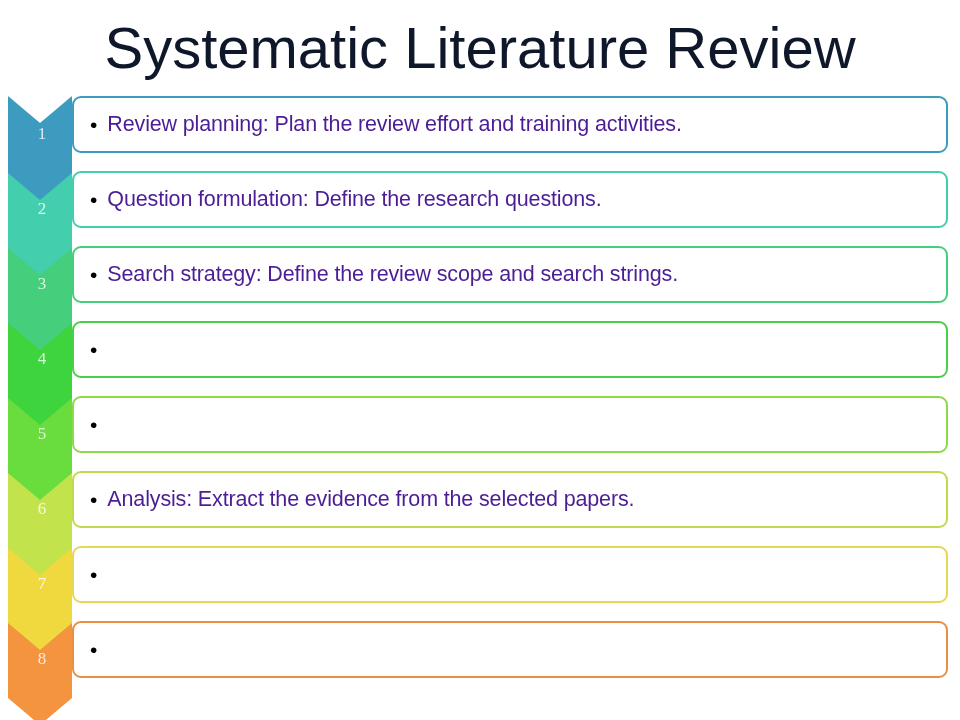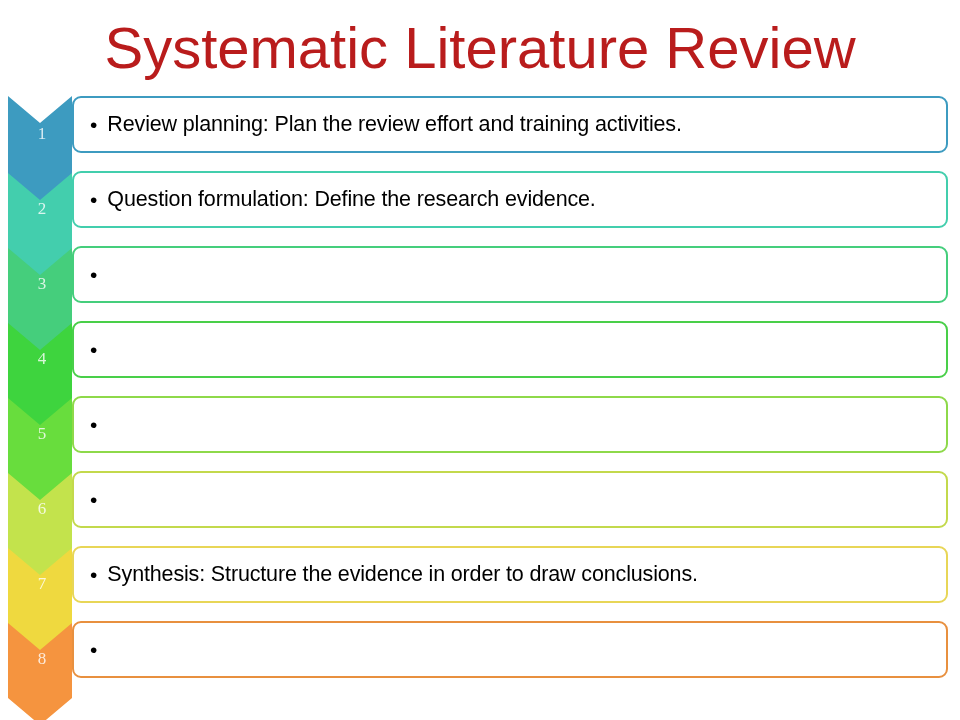--- a/index.html
+++ b/index.html
@@ -27,21 +27,21 @@
     position: absolute;
     left: 0;
     top: 6px;
     width: 960px;
     height: 84px;
     line-height: 84px;
     text-align: center;
     font-family: "Liberation Sans", sans-serif;
     font-size: 58px;
     font-weight: 400;
-    color: #b91c1c;
+    color: #0f172a;
     letter-spacing: 0px;
     white-space: nowrap;
   }
 
   
   #steps {
     position: absolute;
     left: 0;
     top: 96px;
     width: 960px;
@@ -103,21 +103,21 @@
     margin-right: 10px;
     font-size: 21px;
     line-height: 1;
     color: #000000;
   }
 
   .box-text {
     flex: 1 1 auto;
     font-family: "Liberation Sans", sans-serif;
     font-size: 21.5px;
-    color: #000000;
+    color: #4c1d95;
     white-space: nowrap;
     letter-spacing: -0.15px;
   }
 </style>
 </head>
 <body>
 
 <div id="slide">
 
   <div id="title">Systematic Literature Review</div>
@@ -131,29 +131,30 @@
           <span class="bullet">•</span>
           <span class="box-text">Review planning: Plan the review effort and training activities.</span>
         </div>
       </div>
       <div class="step" style="top: 75px; z-index: 19;">
         <div class="chev" style="background: rgb(67, 206, 173);">
           <div class="chev-num">2</div>
         </div>
         <div class="box" style="border-color: rgb(67, 206, 173);">
           <span class="bullet">•</span>
-          <span class="box-text">Question formulation: Define the research evidence.</span>
+          <span class="box-text">Question formulation: Define the research questions.</span>
         </div>
       </div>
       <div class="step" style="top: 150px; z-index: 18;">
         <div class="chev" style="background: rgb(69, 206, 124);">
           <div class="chev-num">3</div>
         </div>
         <div class="box" style="border-color: rgb(69, 206, 124);">
           <span class="bullet">•</span>
+          <span class="box-text">Search strategy: Define the review scope and search strings.</span>
         </div>
       </div>
       <div class="step" style="top: 225px; z-index: 17;">
         <div class="chev" style="background: rgb(62, 212, 62);">
           <div class="chev-num">4</div>
         </div>
         <div class="box" style="border-color: rgb(73, 207, 73);">
           <span class="bullet">•</span>
         </div>
       </div>
@@ -164,29 +165,29 @@
         <div class="box" style="border-color: rgb(142, 217, 74);">
           <span class="bullet">•</span>
         </div>
       </div>
       <div class="step" style="top: 375px; z-index: 15;">
         <div class="chev" style="background: rgb(195, 227, 76);">
           <div class="chev-num">6</div>
         </div>
         <div class="box" style="border-color: rgb(195, 217, 76);">
           <span class="bullet">•</span>
+          <span class="box-text">Analysis: Extract the evidence from the selected papers.</span>
         </div>
       </div>
       <div class="step" style="top: 450px; z-index: 14;">
         <div class="chev" style="background: rgb(239, 217, 63);">
           <div class="chev-num">7</div>
         </div>
         <div class="box" style="border-color: rgb(232, 214, 87);">
           <span class="bullet">•</span>
-          <span class="box-text">Synthesis: Structure the evidence in order to draw conclusions.</span>
         </div>
       </div>
       <div class="step" style="top: 525px; z-index: 13;">
         <div class="chev" style="background: rgb(245, 148, 63);">
           <div class="chev-num">8</div>
         </div>
         <div class="box" style="border-color: rgb(232, 144, 63);">
           <span class="bullet">•</span>
         </div>
       </div>

